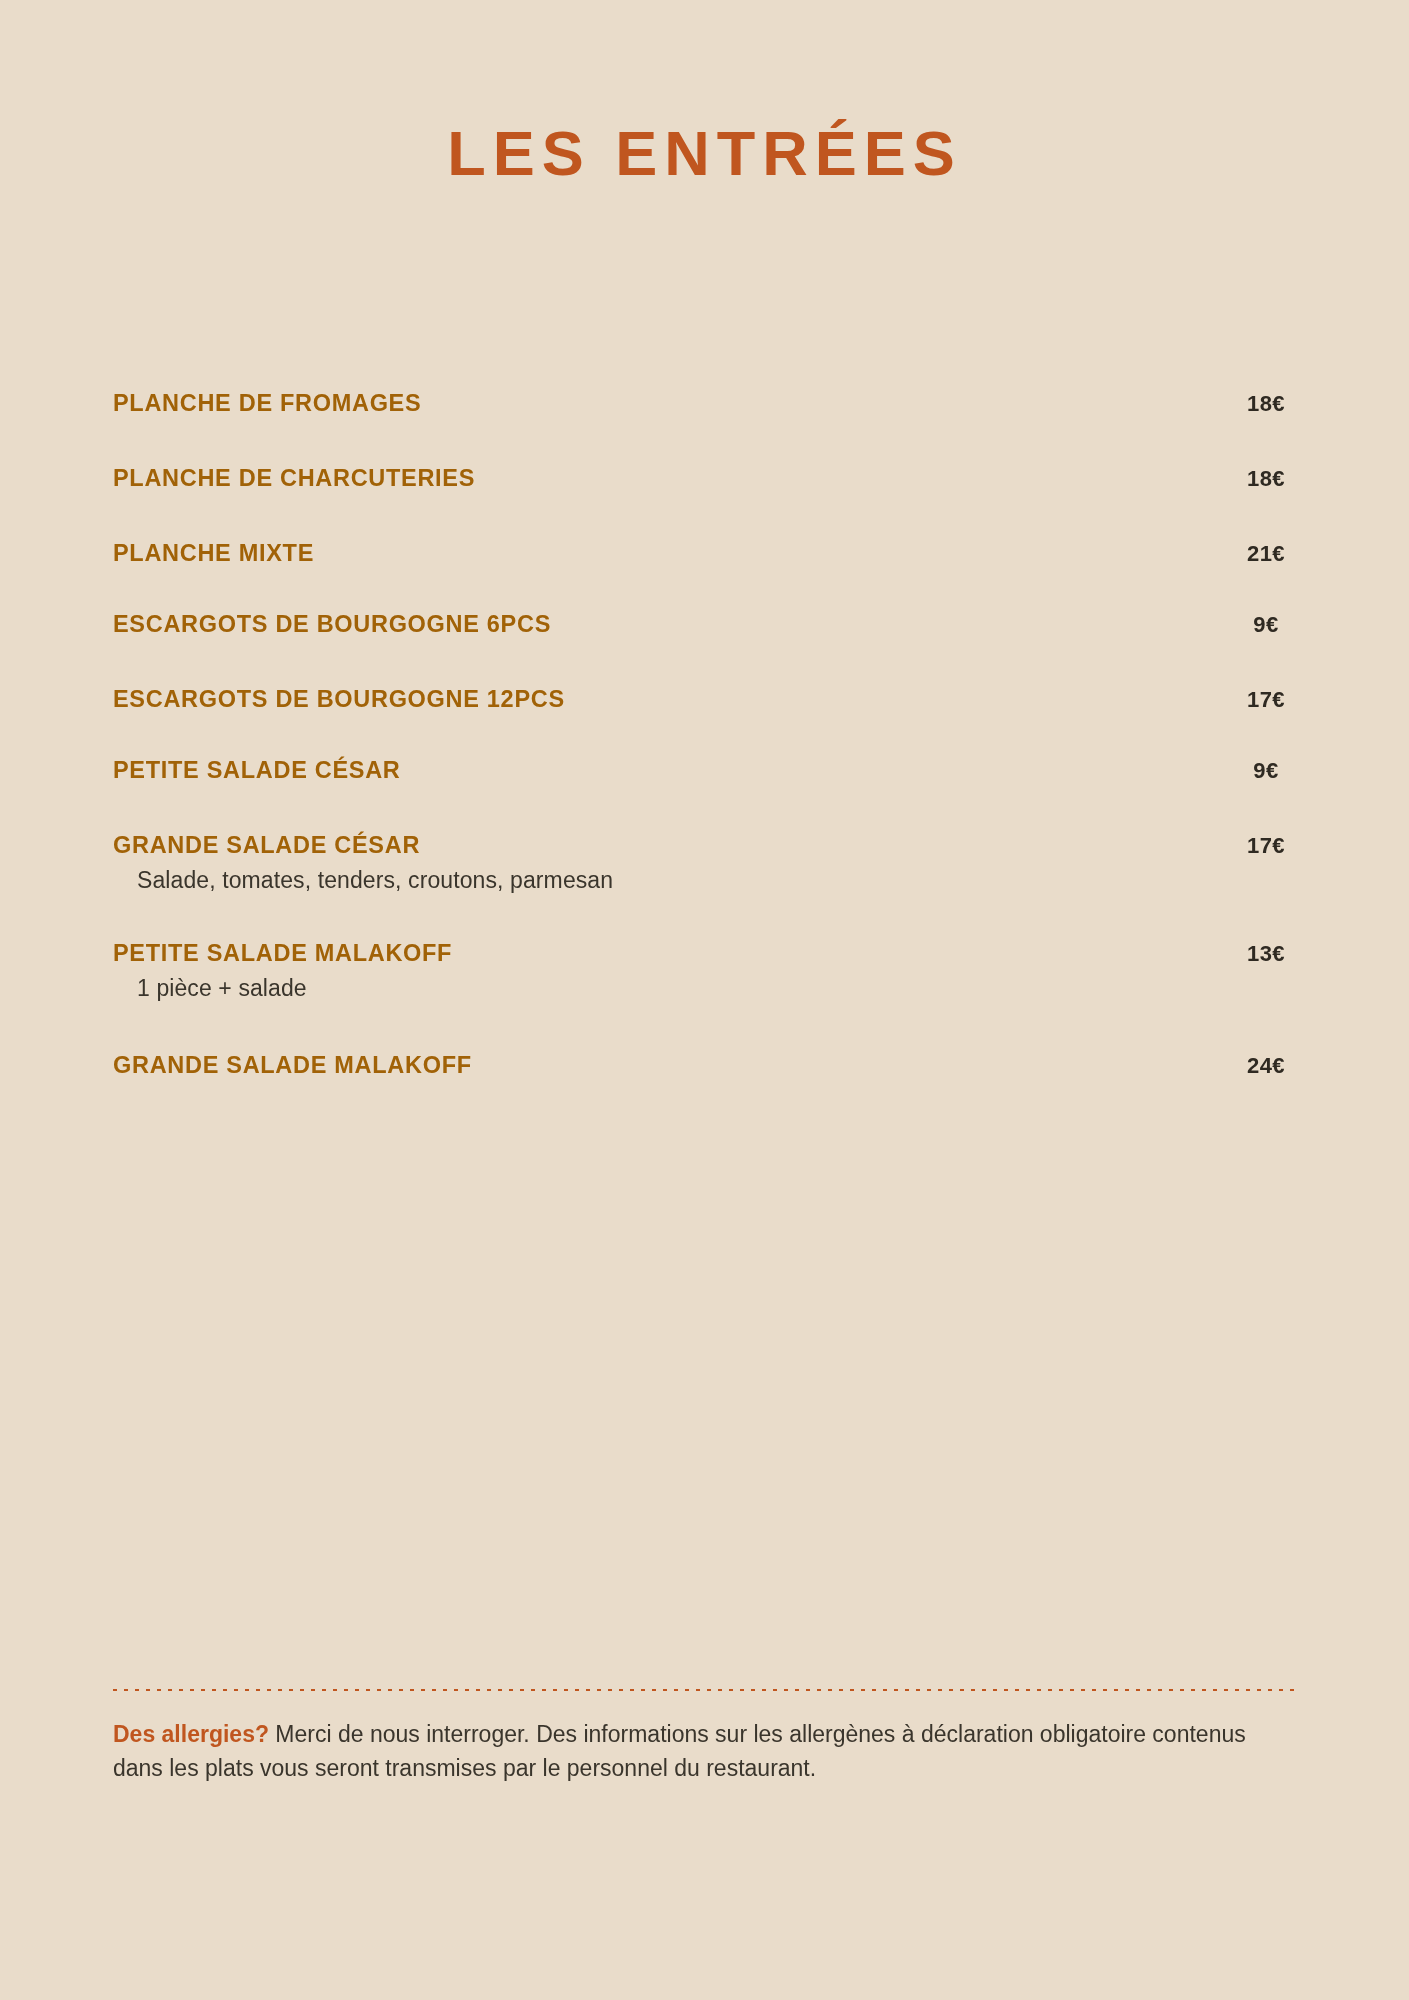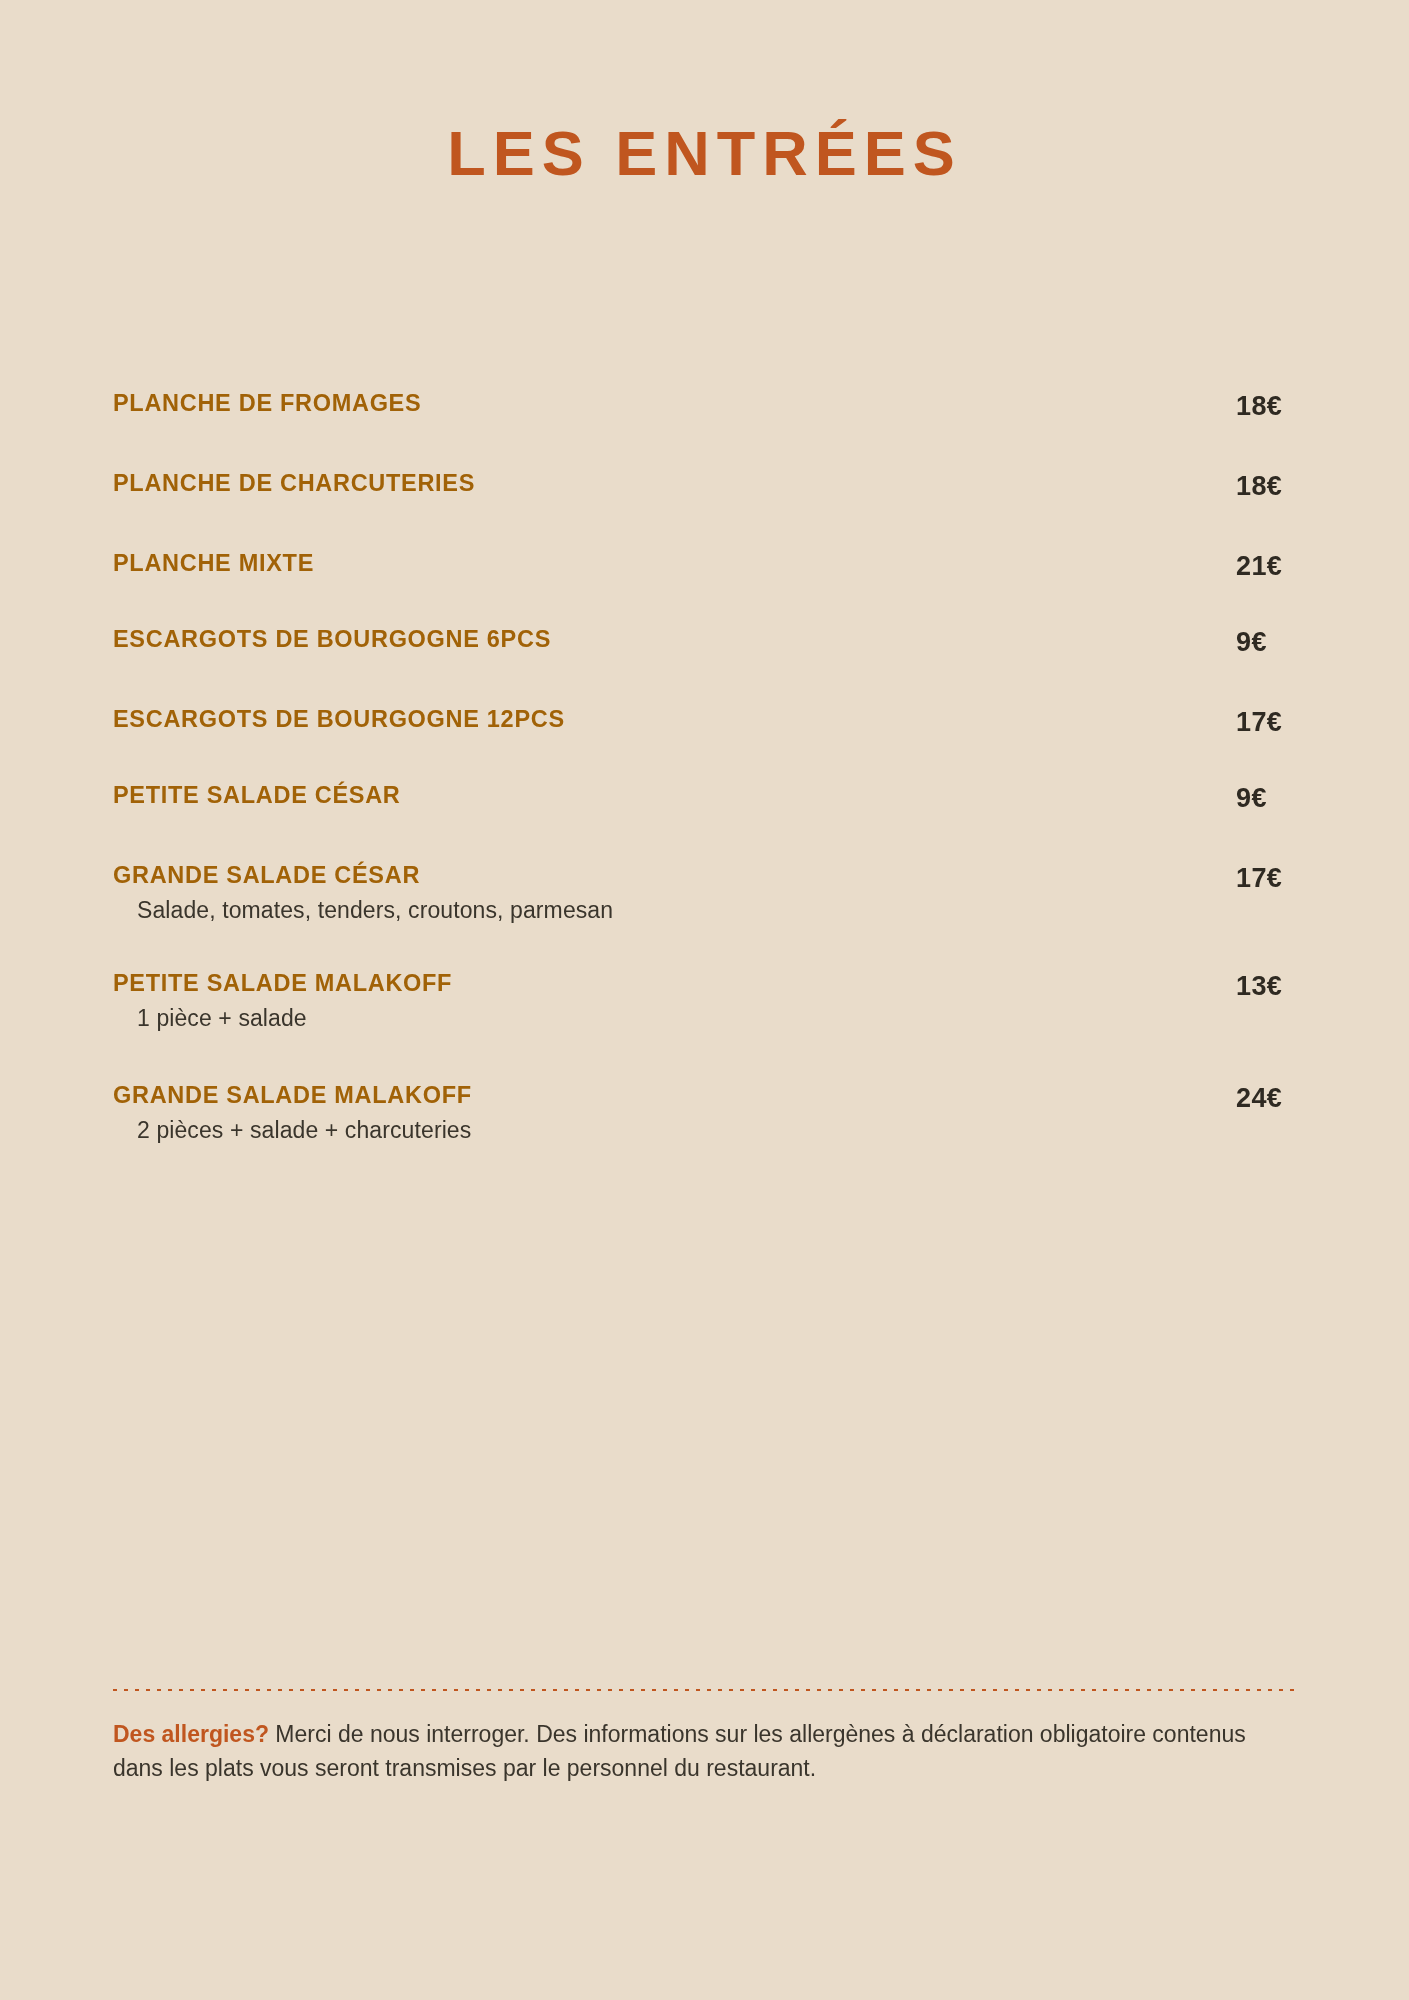--- a/index.html
+++ b/index.html
@@ -65,26 +65,26 @@
     font-size: 23px;
     font-weight: 400;
     color: #3a352c;
     margin-top: 7px;
     margin-left: 24px;
     line-height: 1.3;
     letter-spacing: 0.1px;
   }
   .item-price {
     flex: 0 0 auto;
-    font-size: 27px;
+    font-size: 22px;
     font-weight: 700;
     color: #2f2a22;
     letter-spacing: 0.4px;
     min-width: 60px;
-    text-align: left;
+    text-align: center;
     padding-top: 1px;
   }
   .footer {
     position: absolute;
     left: 113px;
     right: 113px;
     bottom: 44px;
   }
   .divider {
     height: 2px;
@@ -169,21 +169,20 @@
       <div class="item">
         <div class="item-left">
           <div class="item-name">PETITE SALADE MALAKOFF</div>
           <div class="item-desc">1 pièce + salade</div>
         </div>
         <div class="item-price">13€</div>
       </div>
       <div class="item">
         <div class="item-left">
           <div class="item-name">GRANDE SALADE MALAKOFF</div>
-          <div class="item-desc">2 pièces + salade + charcuteries</div>
         </div>
         <div class="item-price">24€</div>
       </div>
     </div>
 
   </div>
 
   <div class="footer">
     <div class="divider"></div>
     <p class="allergy-text"><span class="allergy-lead">Des allergies?</span><span> Merci de nous interroger. Des informations sur les allergènes à déclaration obligatoire contenus dans les plats vous seront transmises par le personnel du restaurant.</span></p>

